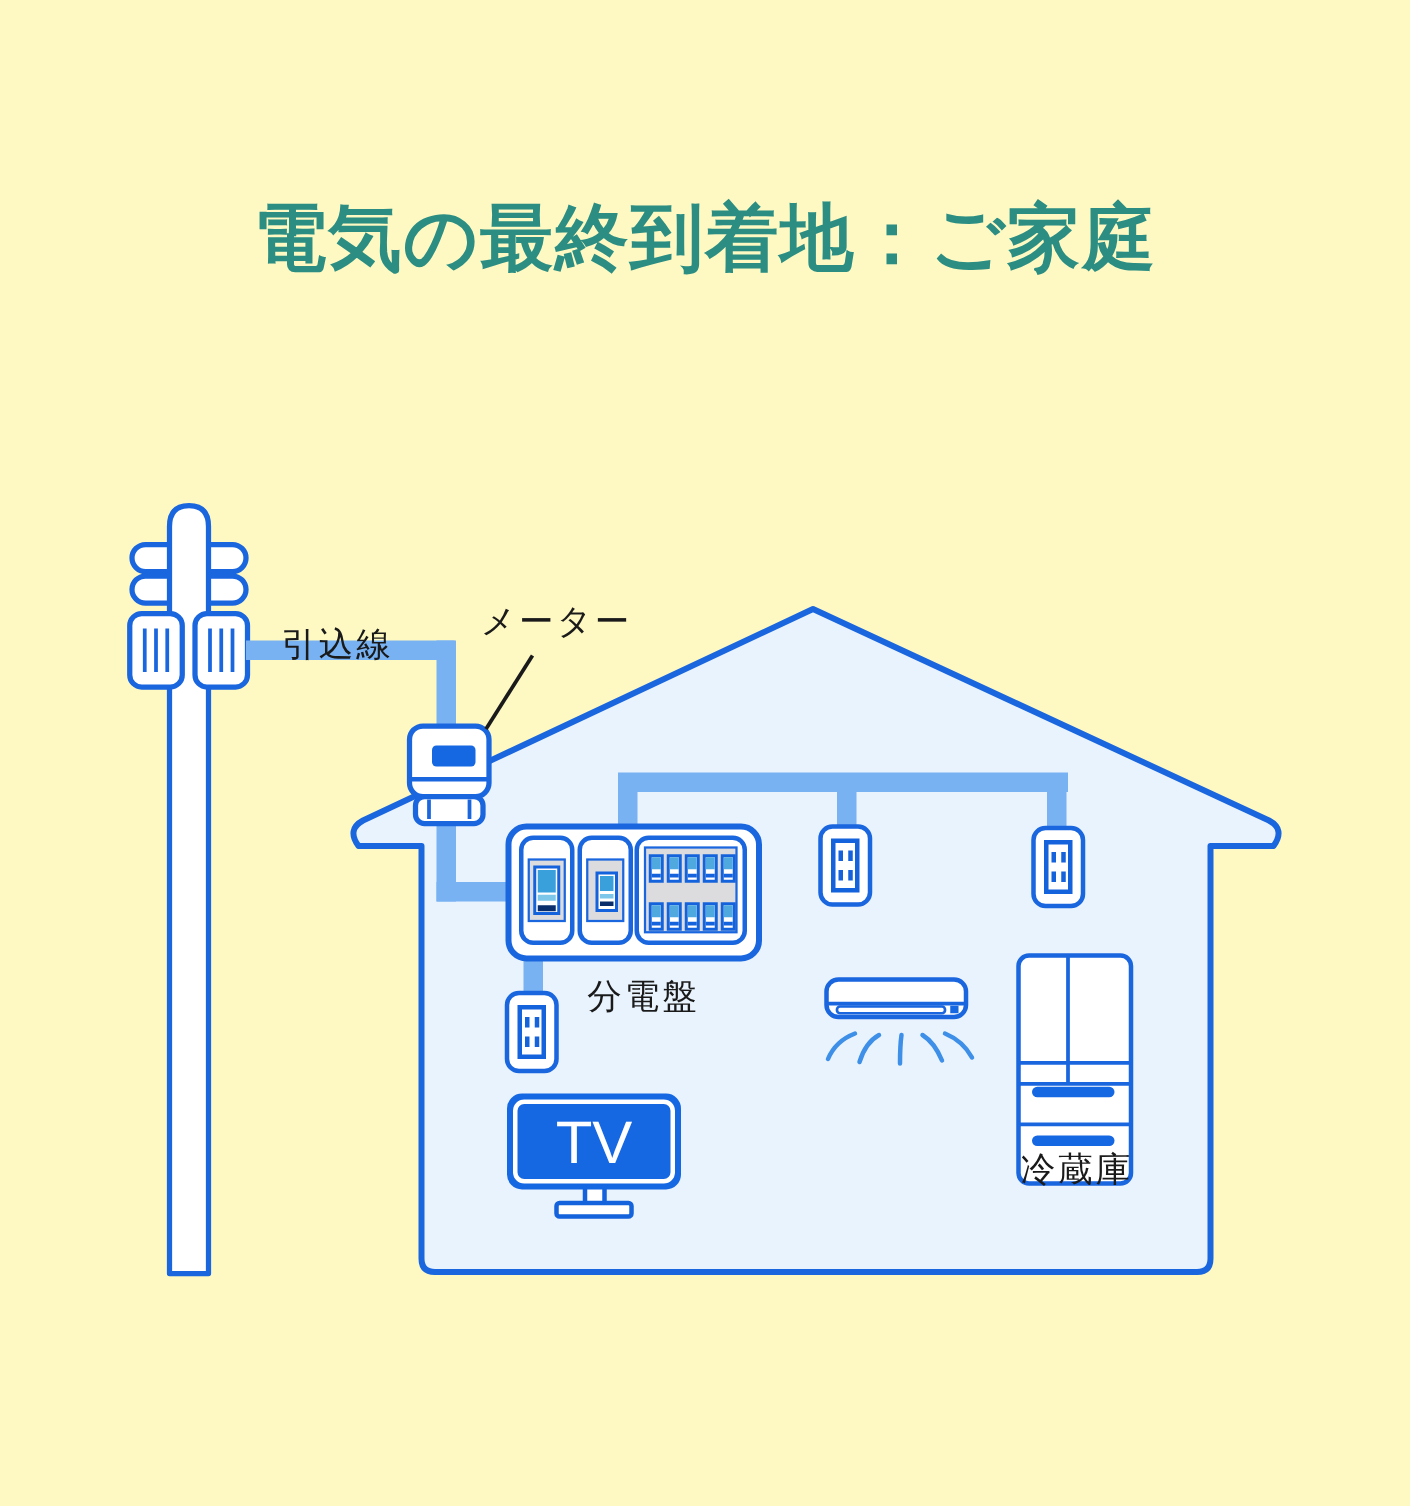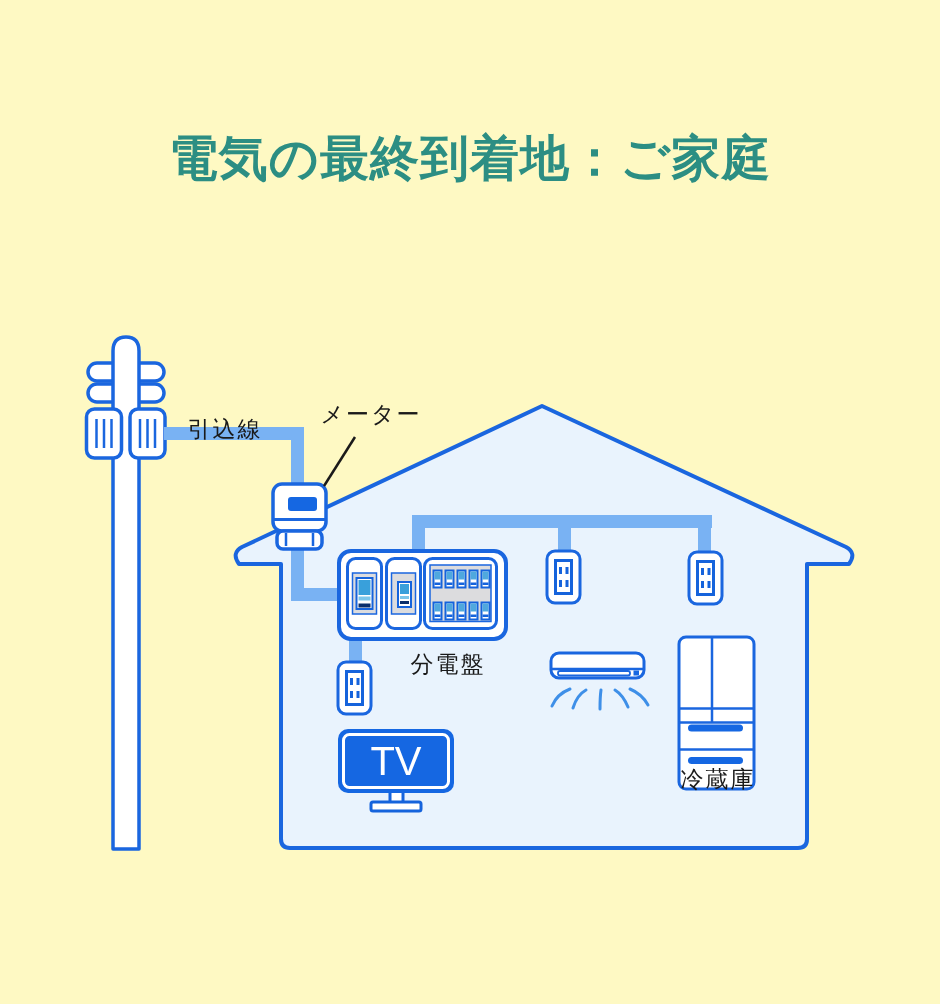--- a/index.html
+++ b/index.html
@@ -25,21 +25,21 @@
     position:absolute;
     color:#1A1A1A;
     font-size:23px;
     letter-spacing:2px;
     text-align:center;
     white-space:nowrap;
     line-height:1;
   }
   .lbl-service-drop{left:167px;top:418px;width:116px;}
   .lbl-meter{left:301px;top:403px;width:140px;}
-  .lbl-board{left:392px;top:653px;width:112px;}
+  .lbl-board{left:373px;top:653px;width:112px;}
   .lbl-ac{left:528px;top:723px;width:142px;}
   .lbl-fridge{left:668px;top:768px;width:100px;}
 </style>
 </head>
 <body>
 
 <div class="stage">
 
   <h1 class="title">電気の最終到着地：ご家庭</h1>
 

